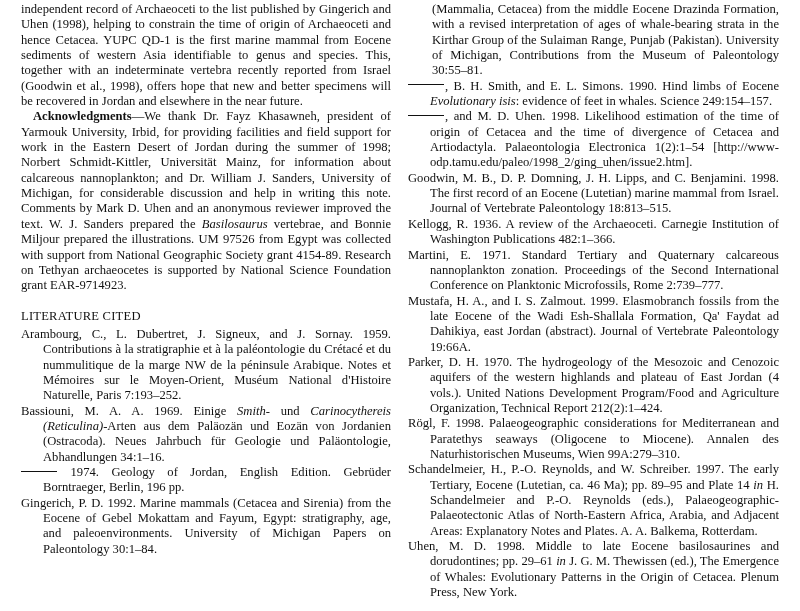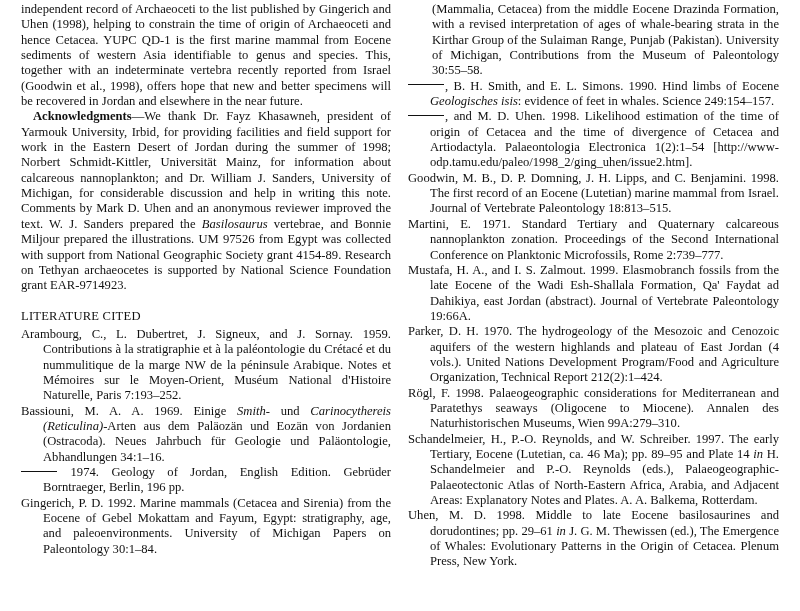--- a/index.html
+++ b/index.html
@@ -27,24 +27,25 @@
   <div class="heading">LITERATURE CITED</div>
 
   <p class="ref"><span>Arambourg, C., L. Dubertret, J. Signeux, and J. Sornay. 1959. Contributions à la stratigraphie et à la paléontologie du Crétacé et du nummulitique de la marge NW de la péninsule Arabique. Notes et Mémoires sur le Moyen-Orient, Muséum National d'Histoire Naturelle, Paris 7:193–252.</span></p>
   <p class="ref"><span>Bassiouni, M. A. A. 1969. Einige </span><i>Smith</i><span>- und </span><i>Carinocythereis (Reticulina)</i><span>-Arten aus dem Paläozän und Eozän von Jordanien (Ostracoda). Neues Jahrbuch für Geologie und Paläontologie, Abhandlungen 34:1–16.</span></p>
   <p class="ref"><span class="dash"></span><span> 1974. Geology of Jordan, English Edition. Gebrüder Borntraeger, Berlin, 196 pp.</span></p>
   <p class="ref"><span>Gingerich, P. D. 1992. Marine mammals (Cetacea and Sirenia) from the Eocene of Gebel Mokattam and Fayum, Egypt: stratigraphy, age, and paleoenvironments. University of Michigan Papers on Paleontology 30:1–84.</span></p>
 
 </div>
 
 <div class="col right">
-  <p class="cont">(Mammalia, Cetacea) from the middle Eocene Drazinda Formation, with a revised interpretation of ages of whale-bearing strata in the Kirthar Group of the Sulaiman Range, Punjab (Pakistan). University of Michigan, Contributions from the Museum of Paleontology 30:55–58.</p>
-  <p class="ref"><span class="dash"></span><span>, B. H. Smith, and E. L. Simons. 1990. Hind limbs of Eocene </span><i>Geologisches isis</i><span>: evidence of feet in whales. Science 249:154–157.</span></p>
+  <p class="cont">(Mammalia, Cetacea) from the middle Eocene Drazinda Formation, with a revised interpretation of ages of whale-bearing strata in the Kirthar Group of the Sulaiman Range, Punjab (Pakistan). University of Michigan, Contributions from the Museum of Paleontology 30:55–81.</p>
+  <p class="ref"><span class="dash"></span><span>, B. H. Smith, and E. L. Simons. 1990. Hind limbs of Eocene </span><i>Evolutionary isis</i><span>: evidence of feet in whales. Science 249:154–157.</span></p>
   <p class="ref"><span class="dash"></span><span>, and M. D. Uhen. 1998. Likelihood estimation of the time of origin of Cetacea and the time of divergence of Cetacea and Artiodactyla. Palaeontologia Electronica 1(2):1–54 [http://www-odp.tamu.edu/paleo/1998_2/ging_uhen/issue2.htm].</span></p>
   <p class="ref"><span>Goodwin, M. B., D. P. Domning, J. H. Lipps, and C. Benjamini. 1998. The first record of an Eocene (Lutetian) marine mammal from Israel. Journal of Vertebrate Paleontology 18:813–515.</span></p>
+  <p class="ref"><span>Kellogg, R. 1936. A review of the Archaeoceti. Carnegie Institution of Washington Publications 482:1–366.</span></p>
   <p class="ref"><span>Martini, E. 1971. Standard Tertiary and Quaternary calcareous nannoplankton zonation. Proceedings of the Second International Conference on Planktonic Microfossils, Rome 2:739–777.</span></p>
   <p class="ref"><span>Mustafa, H. A., and I. S. Zalmout. 1999. Elasmobranch fossils from the late Eocene of the Wadi Esh-Shallala Formation, Qa' Faydat ad Dahikiya, east Jordan (abstract). Journal of Vertebrate Paleontology 19:66A.</span></p>
   <p class="ref"><span>Parker, D. H. 1970. The hydrogeology of the Mesozoic and Cenozoic aquifers of the western highlands and plateau of East Jordan (4 vols.). United Nations Development Program/Food and Agriculture Organization, Technical Report 212(2):1–424.</span></p>
   <p class="ref"><span>Rögl, F. 1998. Palaeogeographic considerations for Mediterranean and Paratethys seaways (Oligocene to Miocene). Annalen des Naturhistorischen Museums, Wien 99A:279–310.</span></p>
   <p class="ref"><span>Schandelmeier, H., P.-O. Reynolds, and W. Schreiber. 1997. The early Tertiary, Eocene (Lutetian, ca. 46 Ma); pp. 89–95 and Plate 14 </span><i>in</i><span> H. Schandelmeier and P.-O. Reynolds (eds.), Palaeogeographic-Palaeotectonic Atlas of North-Eastern Africa, Arabia, and Adjacent Areas: Explanatory Notes and Plates. A. A. Balkema, Rotterdam.</span></p>
   <p class="ref"><span>Uhen, M. D. 1998. Middle to late Eocene basilosaurines and dorudontines; pp. 29–61 </span><i>in</i><span> J. G. M. Thewissen (ed.), The Emergence of Whales: Evolutionary Patterns in the Origin of Cetacea. Plenum Press, New York.</span></p>
 
 </div>
 
 </body></html>

